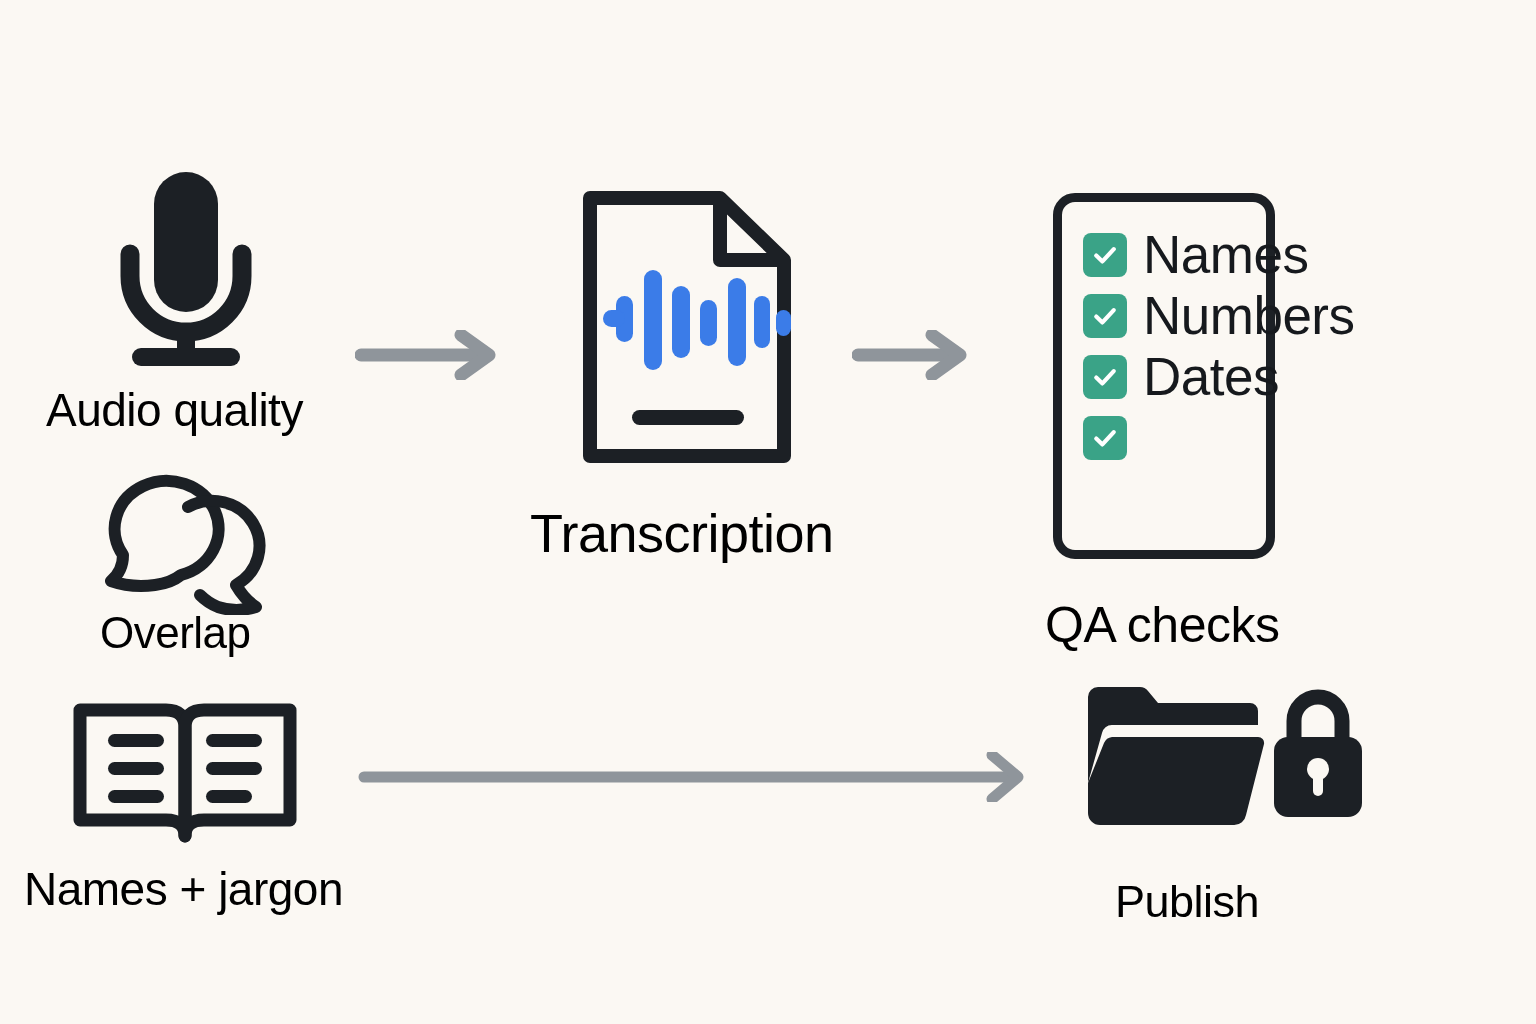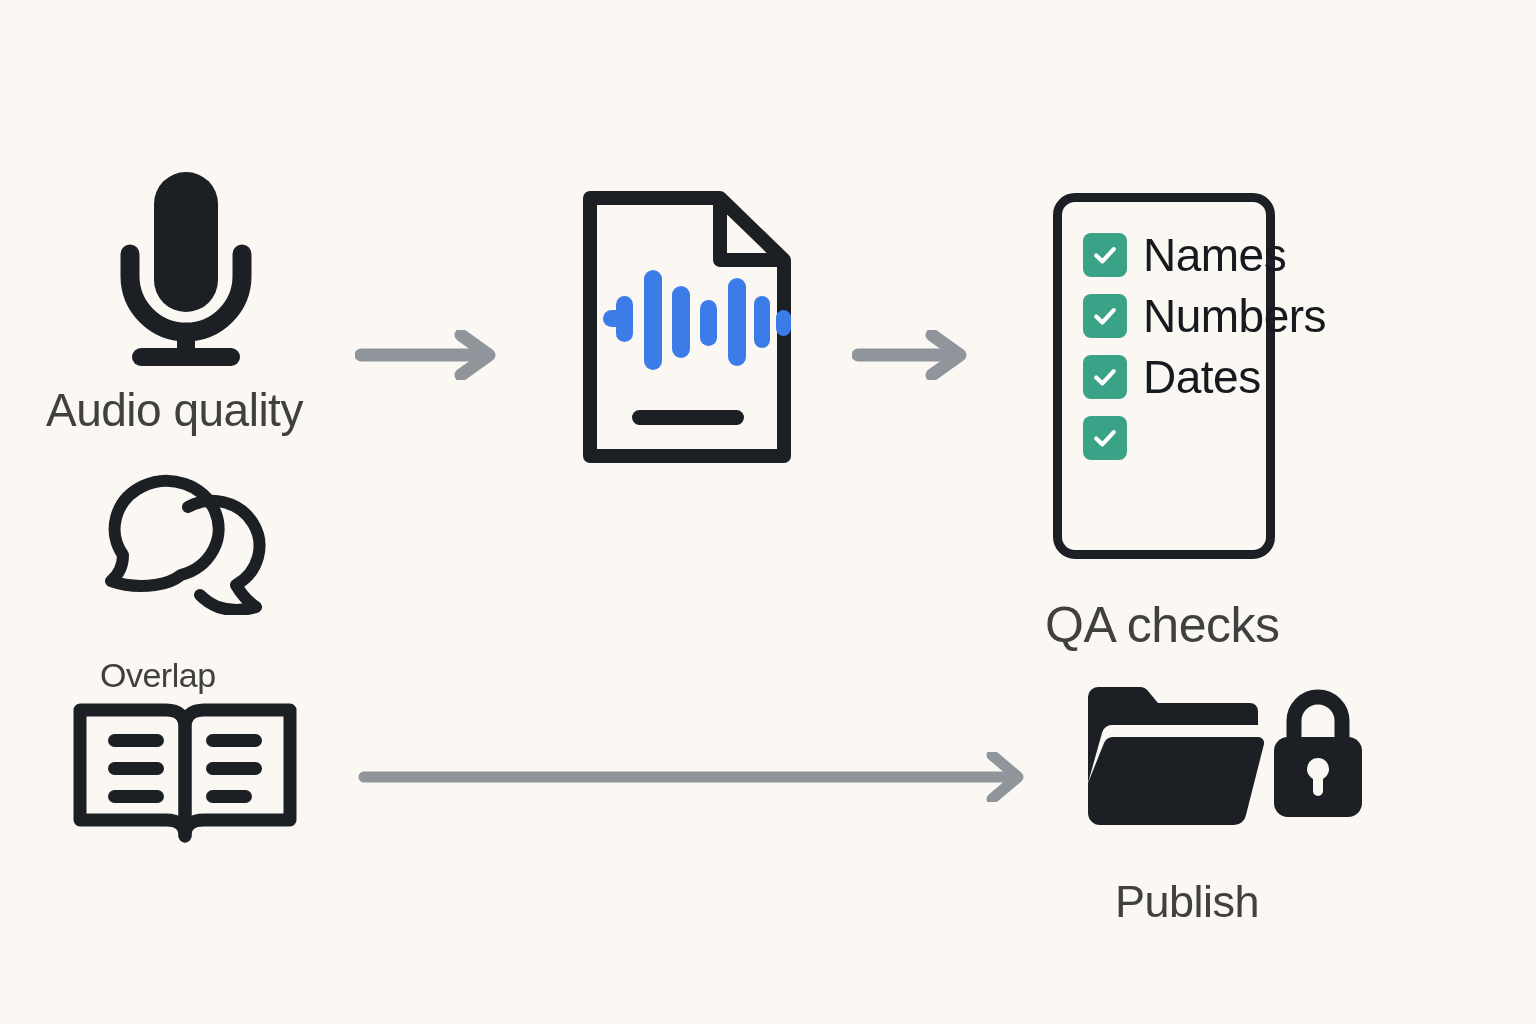--- a/index.html
+++ b/index.html
@@ -12,30 +12,30 @@
     width: 1536px;
     height: 1024px;
     background: #fbf8f3;
     overflow: hidden;
     font-family: "Liberation Sans", sans-serif;
   }
   .node { position: absolute; }
   .icon-wrap { position: absolute; }
   .label {
     position: absolute;
-    color: #404040;
+    color: #000000;
     font-family: "Liberation Sans", sans-serif;
     font-weight: 400;
     white-space: nowrap;
     letter-spacing: -0.5px;
   }
 
   
   #lbl-audio   { left: 46px;  top: 383px; font-size: 46px; }
-  #lbl-overlap { left: 100px; top: 656px; font-size: 34px; }
+  #lbl-overlap { left: 100px; top: 608px; font-size: 44px; }
   #lbl-names   { left: 24px;  top: 862px; font-size: 46px; }
 
   
   #lbl-transcription { left: 530px; top: 502px; font-size: 54px; }
 
   
   #lbl-qa      { left: 1045px; top: 596px; font-size: 50px; }
   #lbl-publish { left: 1115px; top: 876px; font-size: 45px; }
 
   
@@ -80,21 +80,21 @@
     width: 44px;
     height: 44px;
     border-radius: 8px;
     background: #3aa387;
     flex: 0 0 auto;
     display: flex;
     align-items: center;
     justify-content: center;
   }
   .qa-text {
-    font-size: 46px;
+    font-size: 53px;
     color: #16191d;
     white-space: nowrap;
     letter-spacing: -0.5px;
     font-family: "Liberation Sans", sans-serif;
   }
 </style>
 </head>
 <body>
 
 <div id="stage">
@@ -126,20 +126,21 @@
       <g fill="#1c2025">
         <rect x="38" y="34" width="56" height="13" rx="6.5"></rect>
         <rect x="38" y="62" width="56" height="13" rx="6.5"></rect>
         <rect x="38" y="90" width="56" height="13" rx="6.5"></rect>
         <rect x="136" y="34" width="56" height="13" rx="6.5"></rect>
         <rect x="136" y="62" width="56" height="13" rx="6.5"></rect>
         <rect x="136" y="90" width="46" height="13" rx="6.5"></rect>
       </g>
     </svg>
   </div>
+  <div class="label" id="lbl-names">Names + jargon</div>
 
   <div class="icon-wrap" id="arrow-1">
     <svg viewBox="0 0 152 50" width="152" height="50" aria-hidden="true">
       <line x1="6" y1="25" x2="126" y2="25" stroke="#8f959b" stroke-width="13" stroke-linecap="round"></line>
       <polyline points="106,5 134,25 106,45" fill="none" stroke="#8f959b" stroke-width="13" stroke-linecap="round" stroke-linejoin="round"></polyline>
     </svg>
   </div>
 
   <div class="icon-wrap" id="icon-doc">
     <svg viewBox="0 0 218 282" width="218" height="282" aria-hidden="true">
@@ -151,20 +152,21 @@
         <rect x="66" y="84" width="18" height="100" rx="9"></rect>
         <rect x="94" y="100" width="18" height="72" rx="9"></rect>
         <rect x="122" y="114" width="17" height="46" rx="8.5"></rect>
         <rect x="150" y="92" width="18" height="88" rx="9"></rect>
         <rect x="176" y="110" width="16" height="52" rx="8"></rect>
         <rect x="198" y="124" width="15" height="26" rx="7.5"></rect>
       </g>
       <rect x="54" y="224" width="112" height="15" rx="7.5" fill="#1c2025"></rect>
     </svg>
   </div>
+  <div class="label" id="lbl-transcription">Transcription</div>
 
   <div class="icon-wrap" id="arrow-2">
     <svg viewBox="0 0 125 50" width="125" height="50" aria-hidden="true">
       <line x1="6" y1="25" x2="100" y2="25" stroke="#8f959b" stroke-width="13" stroke-linecap="round"></line>
       <polyline points="80,5 108,25 80,45" fill="none" stroke="#8f959b" stroke-width="13" stroke-linecap="round" stroke-linejoin="round"></polyline>
     </svg>
   </div>
 
   <div class="node" id="qa-card"></div>
 

